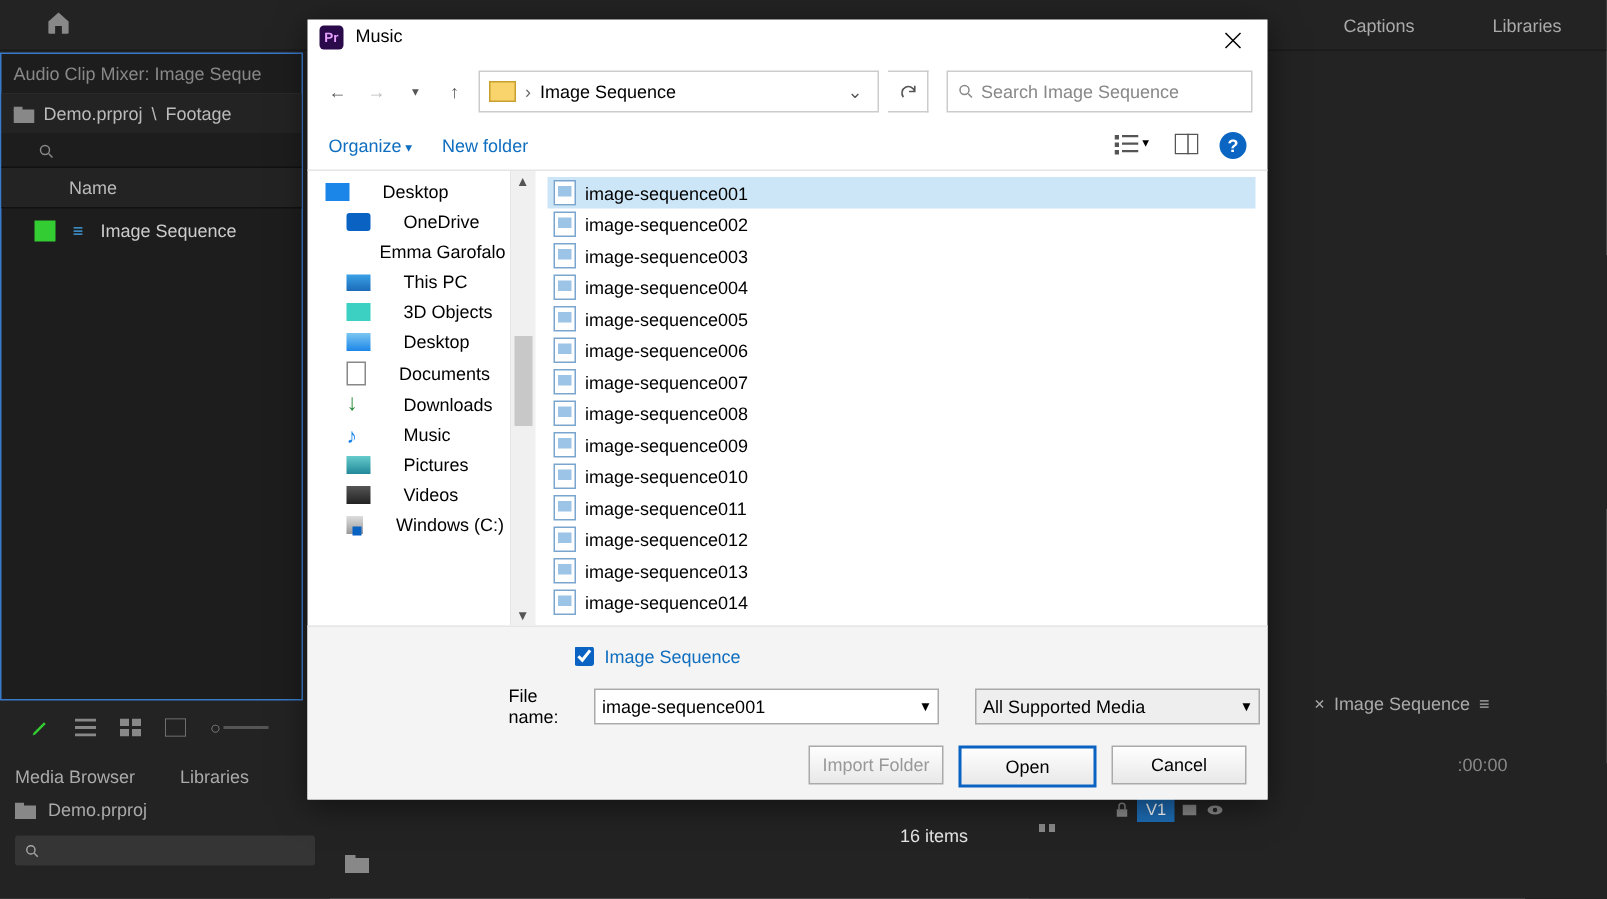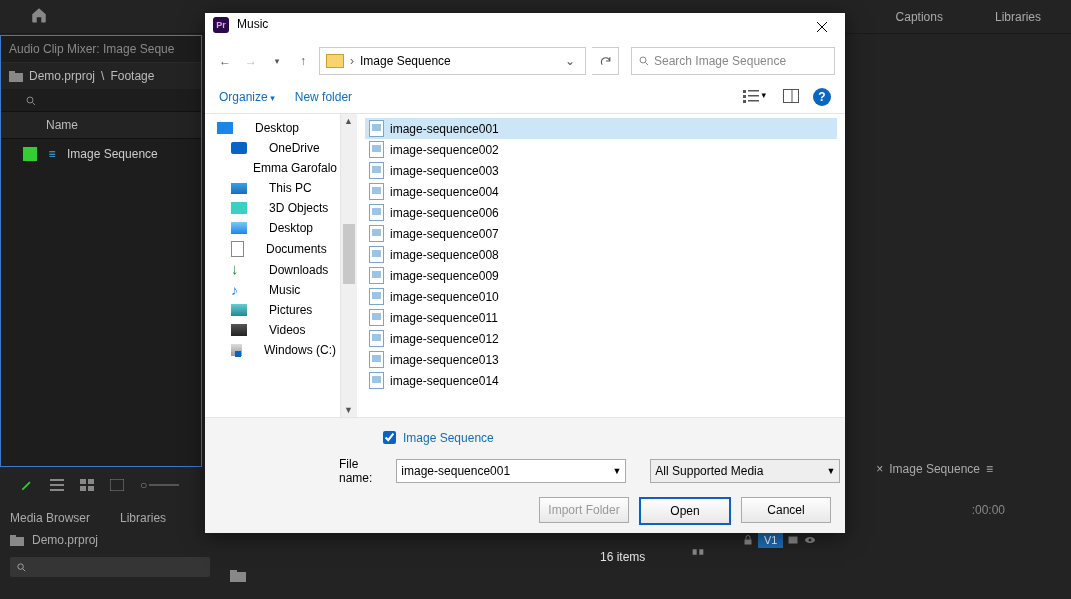--- a/index.html
+++ b/index.html
@@ -395,20 +395,24 @@
           <div class="file-row">
             <span class="file-ico"></span>
             <span>image-sequence003</span>
           </div>
           <div class="file-row">
             <span class="file-ico"></span>
             <span>image-sequence004</span>
           </div>
           <div class="file-row">
             <span class="file-ico"></span>
+            <span>image-sequence005</span>
+          </div>
+          <div class="file-row">
+            <span class="file-ico"></span>
             <span>image-sequence006</span>
           </div>
           <div class="file-row">
             <span class="file-ico"></span>
             <span>image-sequence007</span>
           </div>
           <div class="file-row">
             <span class="file-ico"></span>
             <span>image-sequence008</span>
           </div>

